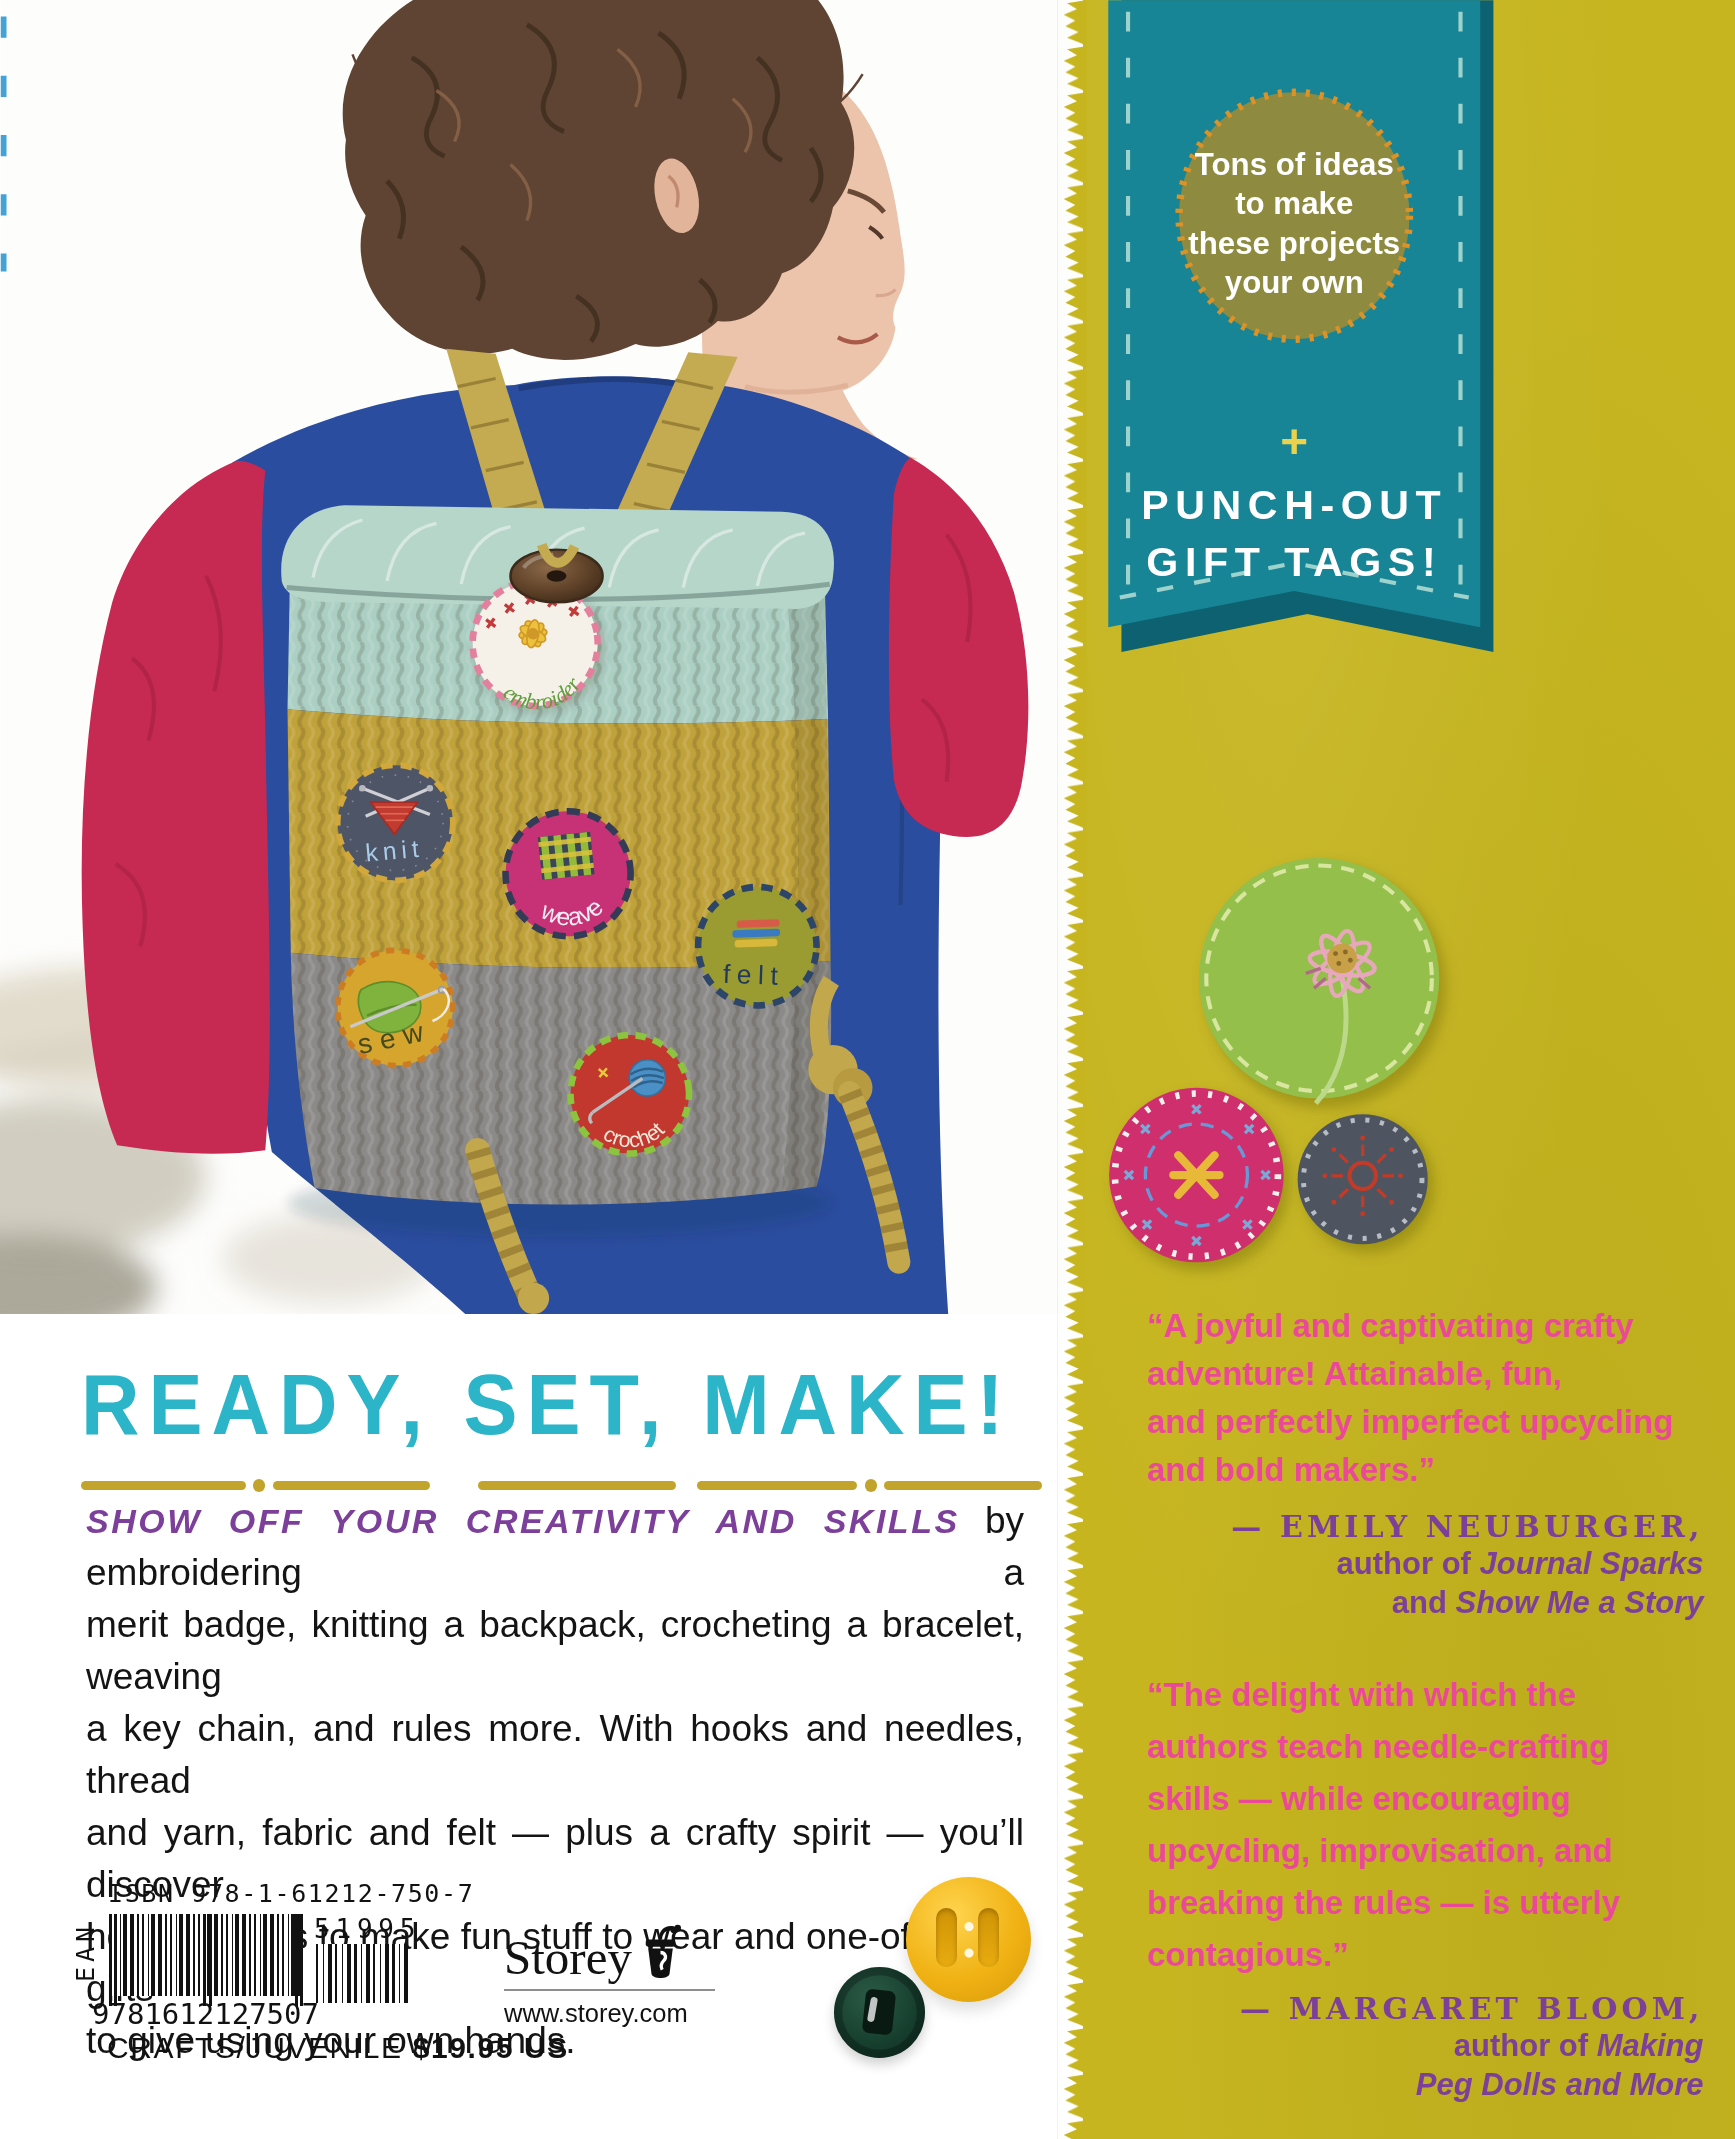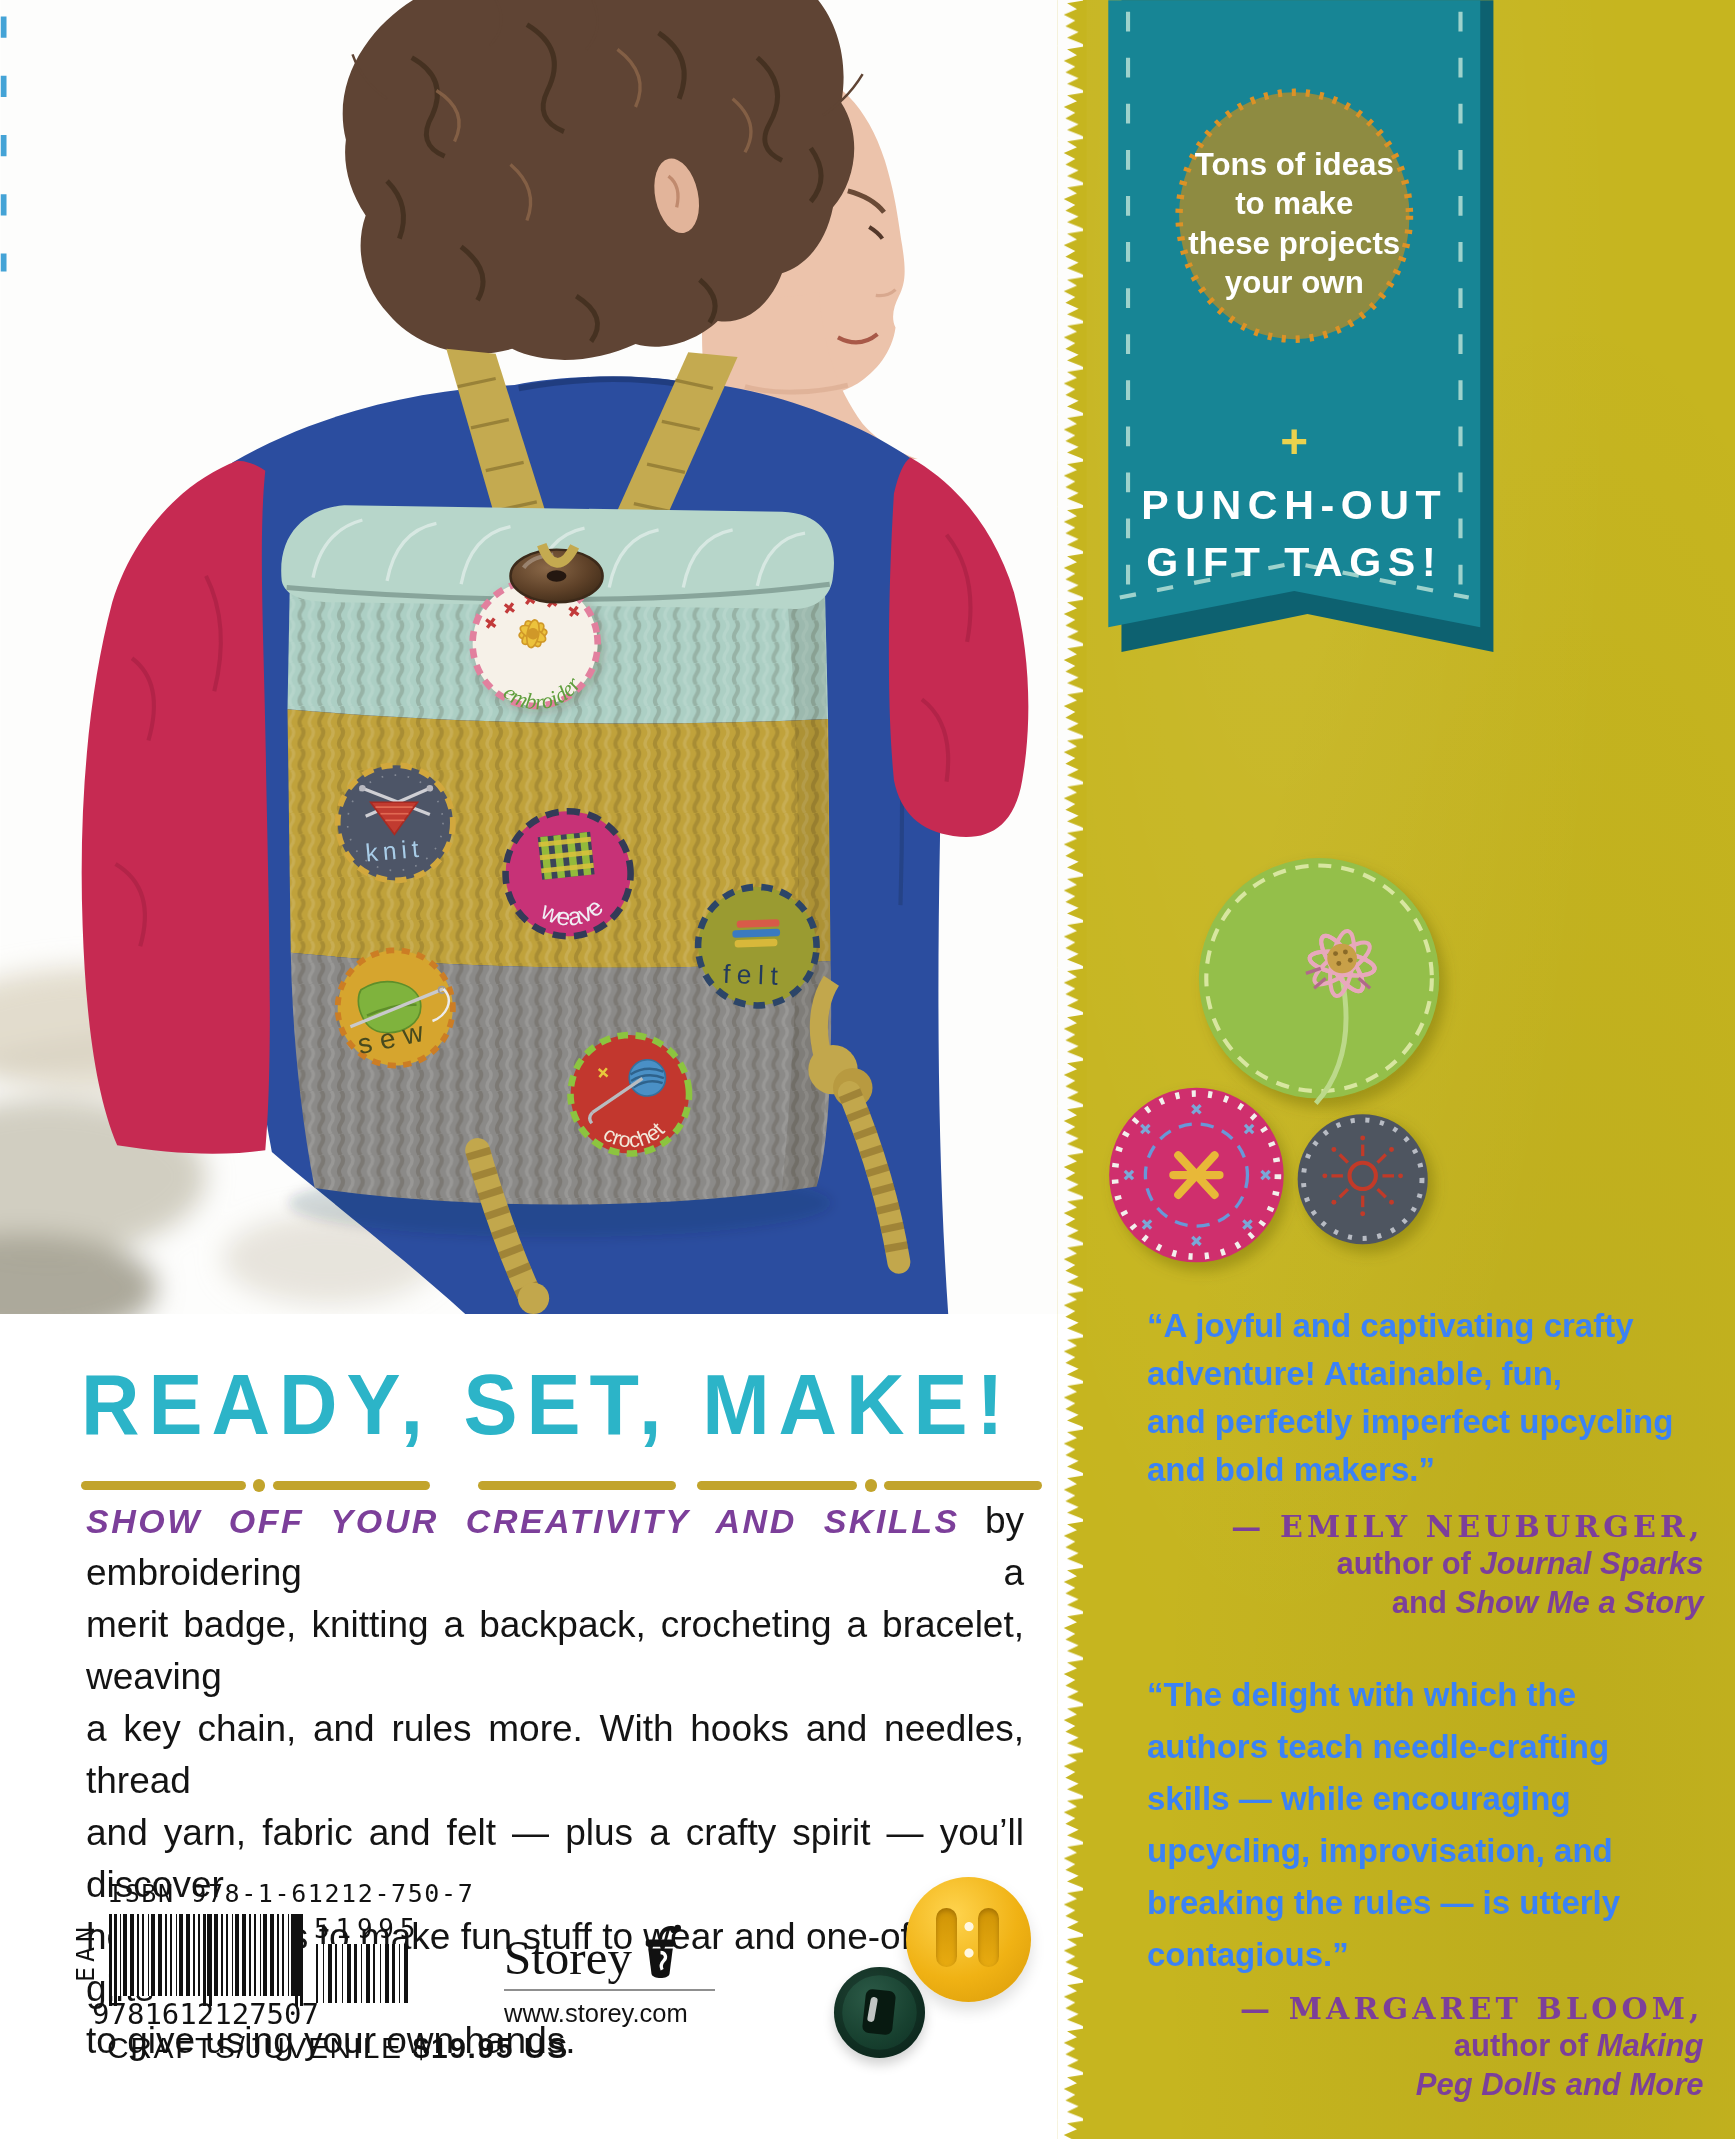--- a/index.html
+++ b/index.html
@@ -14,21 +14,21 @@
     position:absolute; left:1083px; top:0; width:653px; height:2140px;
     background:#c6b51f;
     background-image:
       radial-gradient(ellipse at 30% 15%, rgba(255,255,255,.07), transparent 55%),
       radial-gradient(ellipse at 75% 85%, rgba(60,55,0,.07), transparent 60%);
   }
   .zigzag { position:absolute; left:-26px; top:0; }
 
   
   .quote-block { position:absolute; width:568px; }
-  .q-line { color:#3b82f6; font-weight:bold; font-size:33px; line-height:48px; }
+  .q-line { color:#ec4899; font-weight:bold; font-size:33px; line-height:48px; }
   .q2 .q-line { line-height:52px; }
   .attr {
     font-family:"DejaVu Serif", serif; color:#7c3f9a; font-weight:bold;
     font-size:30px; letter-spacing:4.1px; text-align:right; margin-top:15px;
     padding-right:11.5px;
   }
   .credit {
     color:#7c3f9a; font-weight:bold; font-size:31px; line-height:39px;
     text-align:right; padding-right:11.5px;
   }

